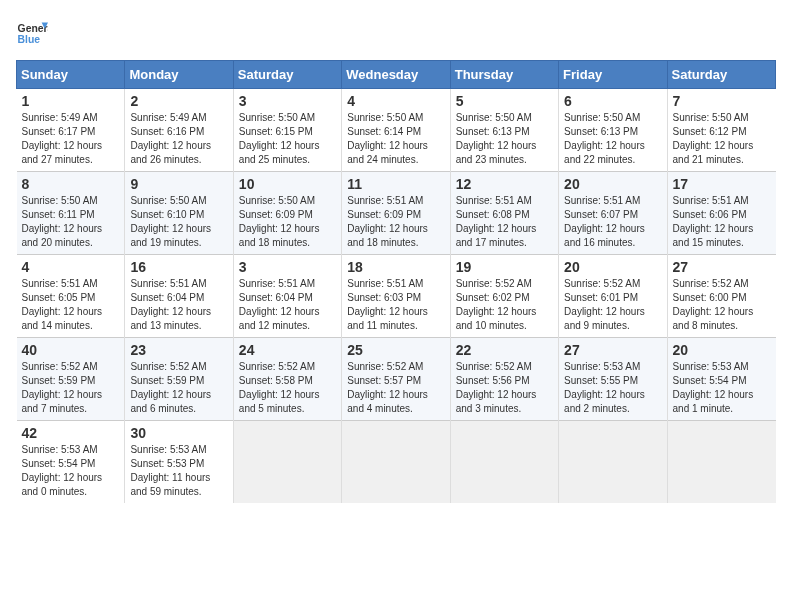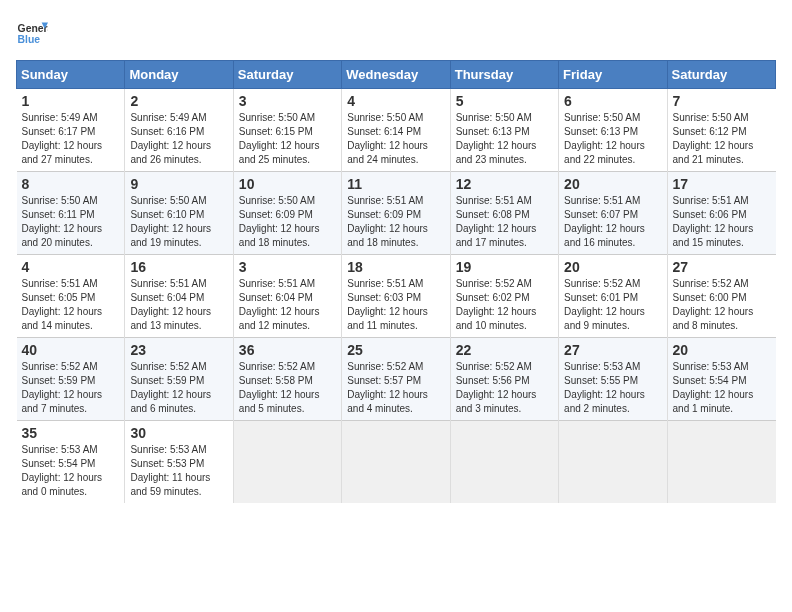--- a/index.html
+++ b/index.html
@@ -205,21 +205,21 @@
       <tr>
         <td>
           <span class="day-num">40</span>
 <div class="day-info">Sunrise: 5:52 AM<br>Sunset: 5:59 PM<br>Daylight: 12 hours and 7 minutes.</div>
         </td>
         <td>
           <span class="day-num">23</span>
 <div class="day-info">Sunrise: 5:52 AM<br>Sunset: 5:59 PM<br>Daylight: 12 hours and 6 minutes.</div>
         </td>
         <td>
-          <span class="day-num">36</span>
+          <span class="day-num">24</span>
 <div class="day-info">Sunrise: 5:52 AM<br>Sunset: 5:58 PM<br>Daylight: 12 hours and 5 minutes.</div>
         </td>
         <td>
           <span class="day-num">25</span>
 <div class="day-info">Sunrise: 5:52 AM<br>Sunset: 5:57 PM<br>Daylight: 12 hours and 4 minutes.</div>
         </td>
         <td>
           <span class="day-num">22</span>
 <div class="day-info">Sunrise: 5:52 AM<br>Sunset: 5:56 PM<br>Daylight: 12 hours and 3 minutes.</div>
         </td>
@@ -227,21 +227,21 @@
           <span class="day-num">27</span>
 <div class="day-info">Sunrise: 5:53 AM<br>Sunset: 5:55 PM<br>Daylight: 12 hours and 2 minutes.</div>
         </td>
         <td>
           <span class="day-num">20</span>
 <div class="day-info">Sunrise: 5:53 AM<br>Sunset: 5:54 PM<br>Daylight: 12 hours and 1 minute.</div>
         </td>
       </tr>
       <tr>
         <td>
-          <span class="day-num">35</span>
+          <span class="day-num">42</span>
 <div class="day-info">Sunrise: 5:53 AM<br>Sunset: 5:54 PM<br>Daylight: 12 hours and 0 minutes.</div>
         </td>
         <td>
           <span class="day-num">30</span>
 <div class="day-info">Sunrise: 5:53 AM<br>Sunset: 5:53 PM<br>Daylight: 11 hours and 59 minutes.</div>
         </td>
         <td class="empty"></td>
         <td class="empty"></td>
         <td class="empty"></td>
         <td class="empty"></td>

